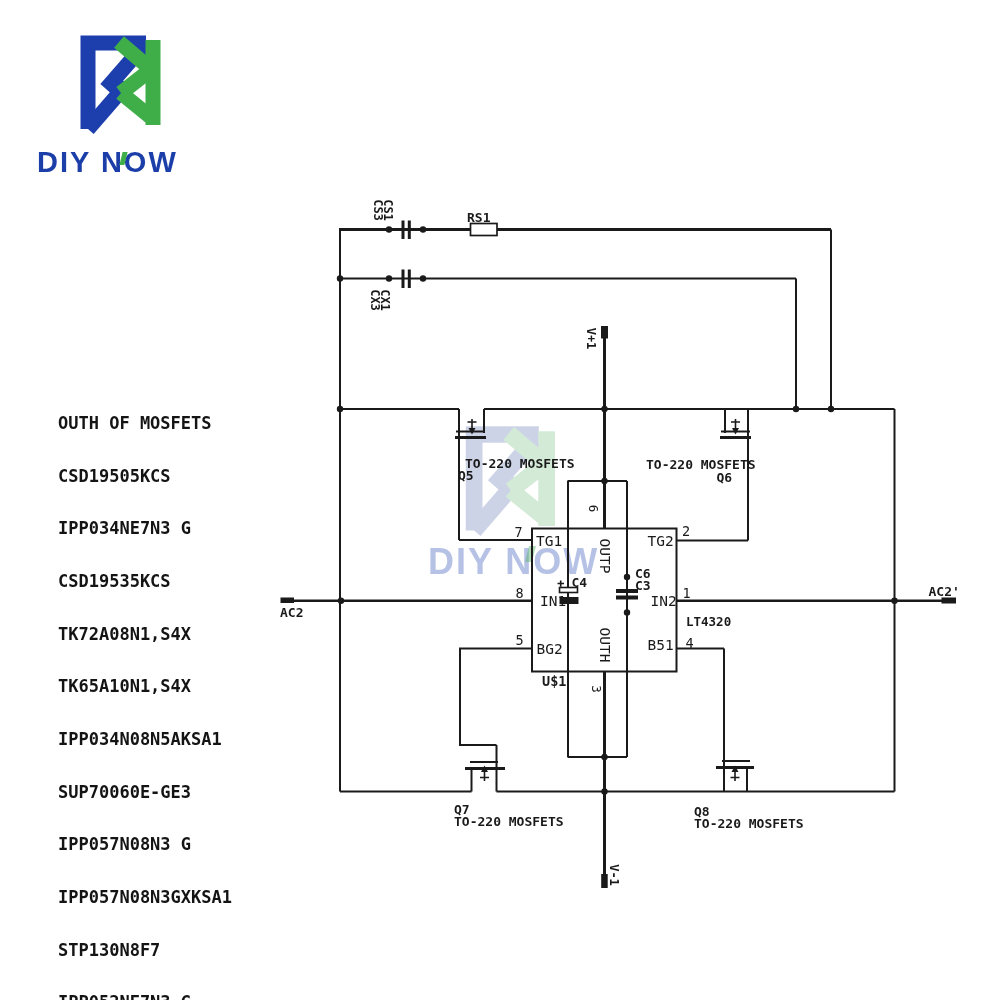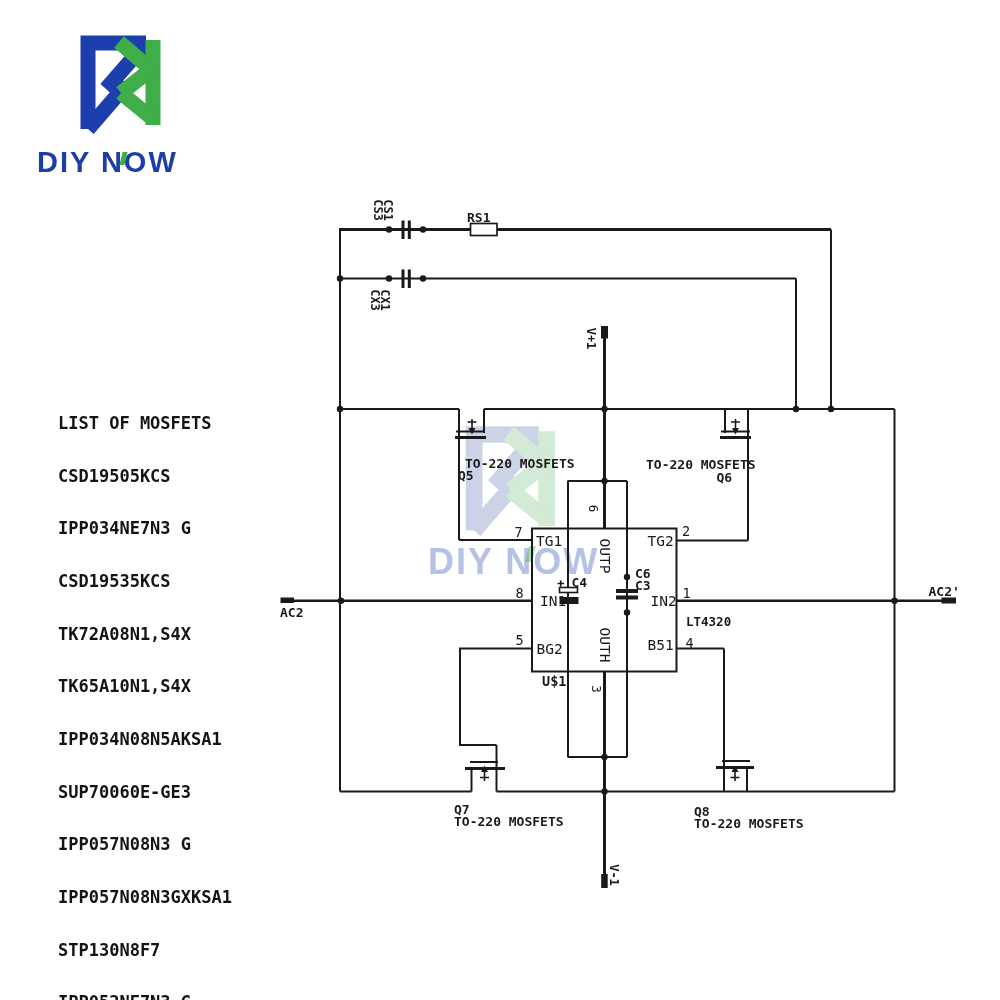--- a/index.html
+++ b/index.html
@@ -77,21 +77,21 @@
         <path d="M56 12 L90 41"></path>
         <path d="M58 63 L90 38"></path>
         <path d="M58 63 L90 89"></path>
       </g>
     </svg>
     <div class="wm-text">DIY NOW</div>
     <div class="wm-accent"></div>
   </div>
 
   <div class="mosfet-list">
-    <div>LIST OF MOSFETS</div>
+    <div>OUTH OF MOSFETS</div>
     <div>CSD19505KCS</div>
     <div>IPP034NE7N3 G</div>
     <div>CSD19535KCS</div>
     <div>TK72A08N1,S4X</div>
     <div>TK65A10N1,S4X</div>
     <div>IPP034N08N5AKSA1</div>
     <div>SUP70060E-GE3</div>
     <div>IPP057N08N3 G</div>
     <div>IPP057N08N3GXKSA1</div>
     <div>STP130N8F7</div>

